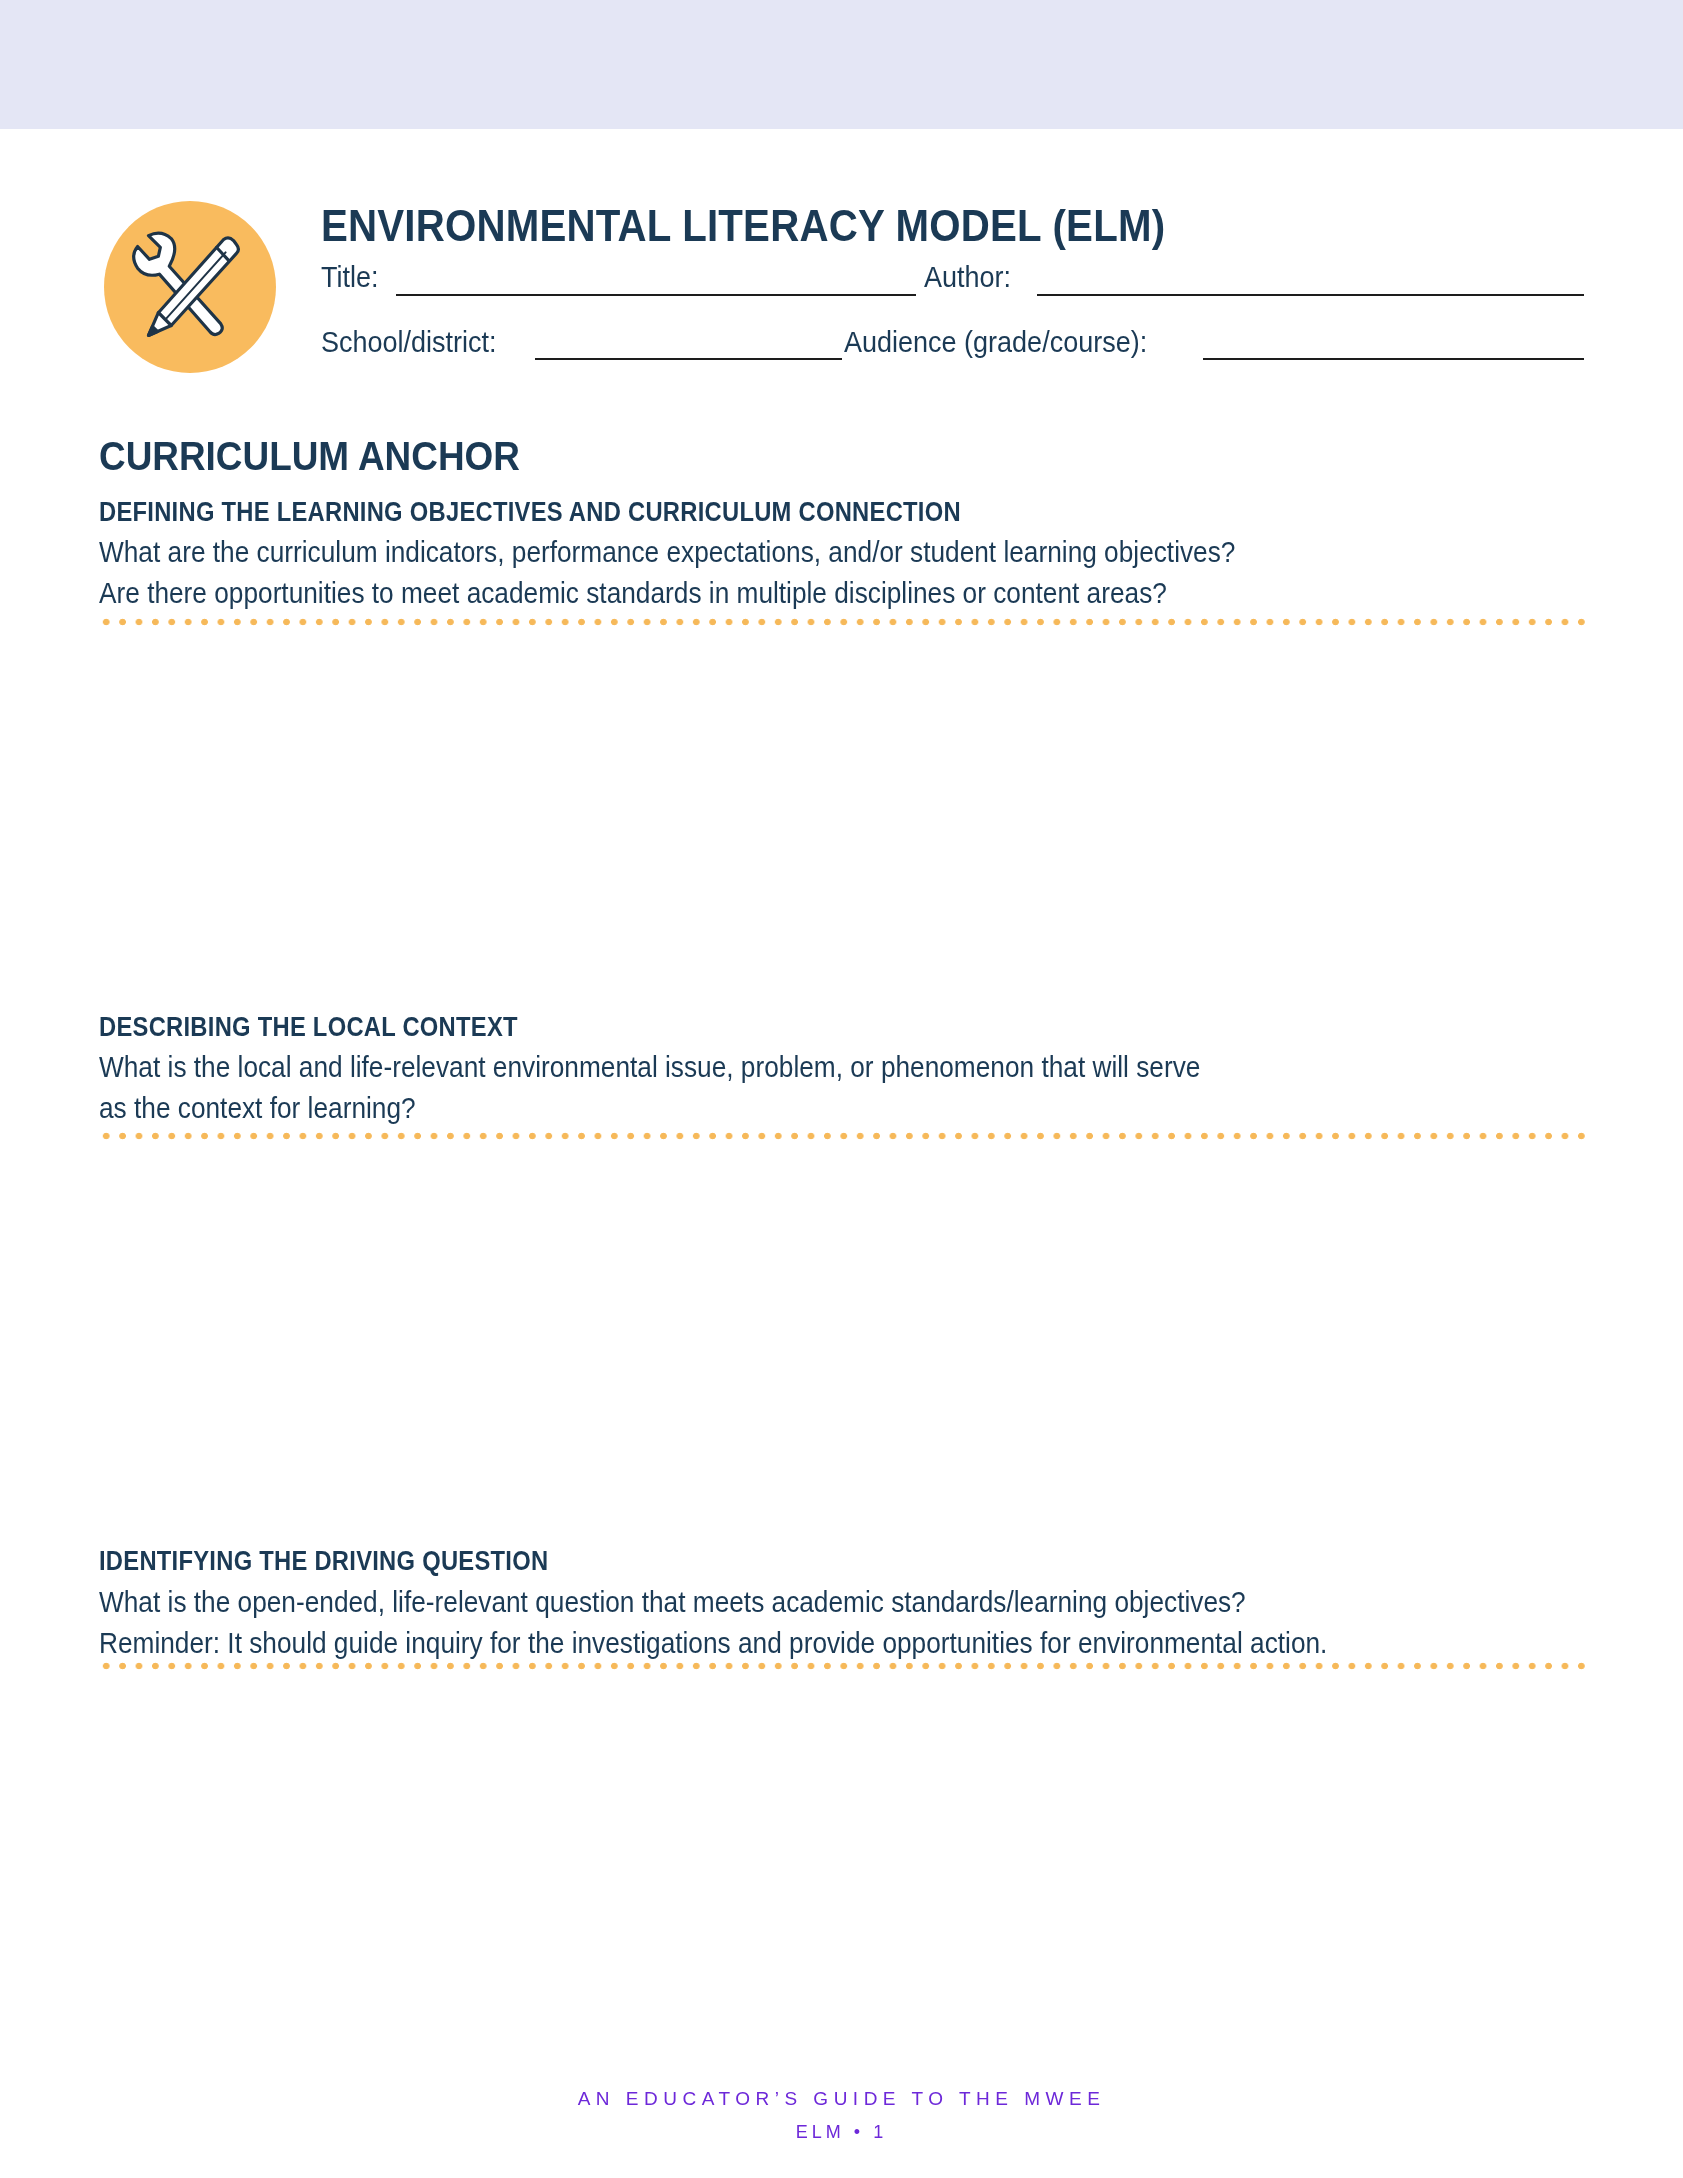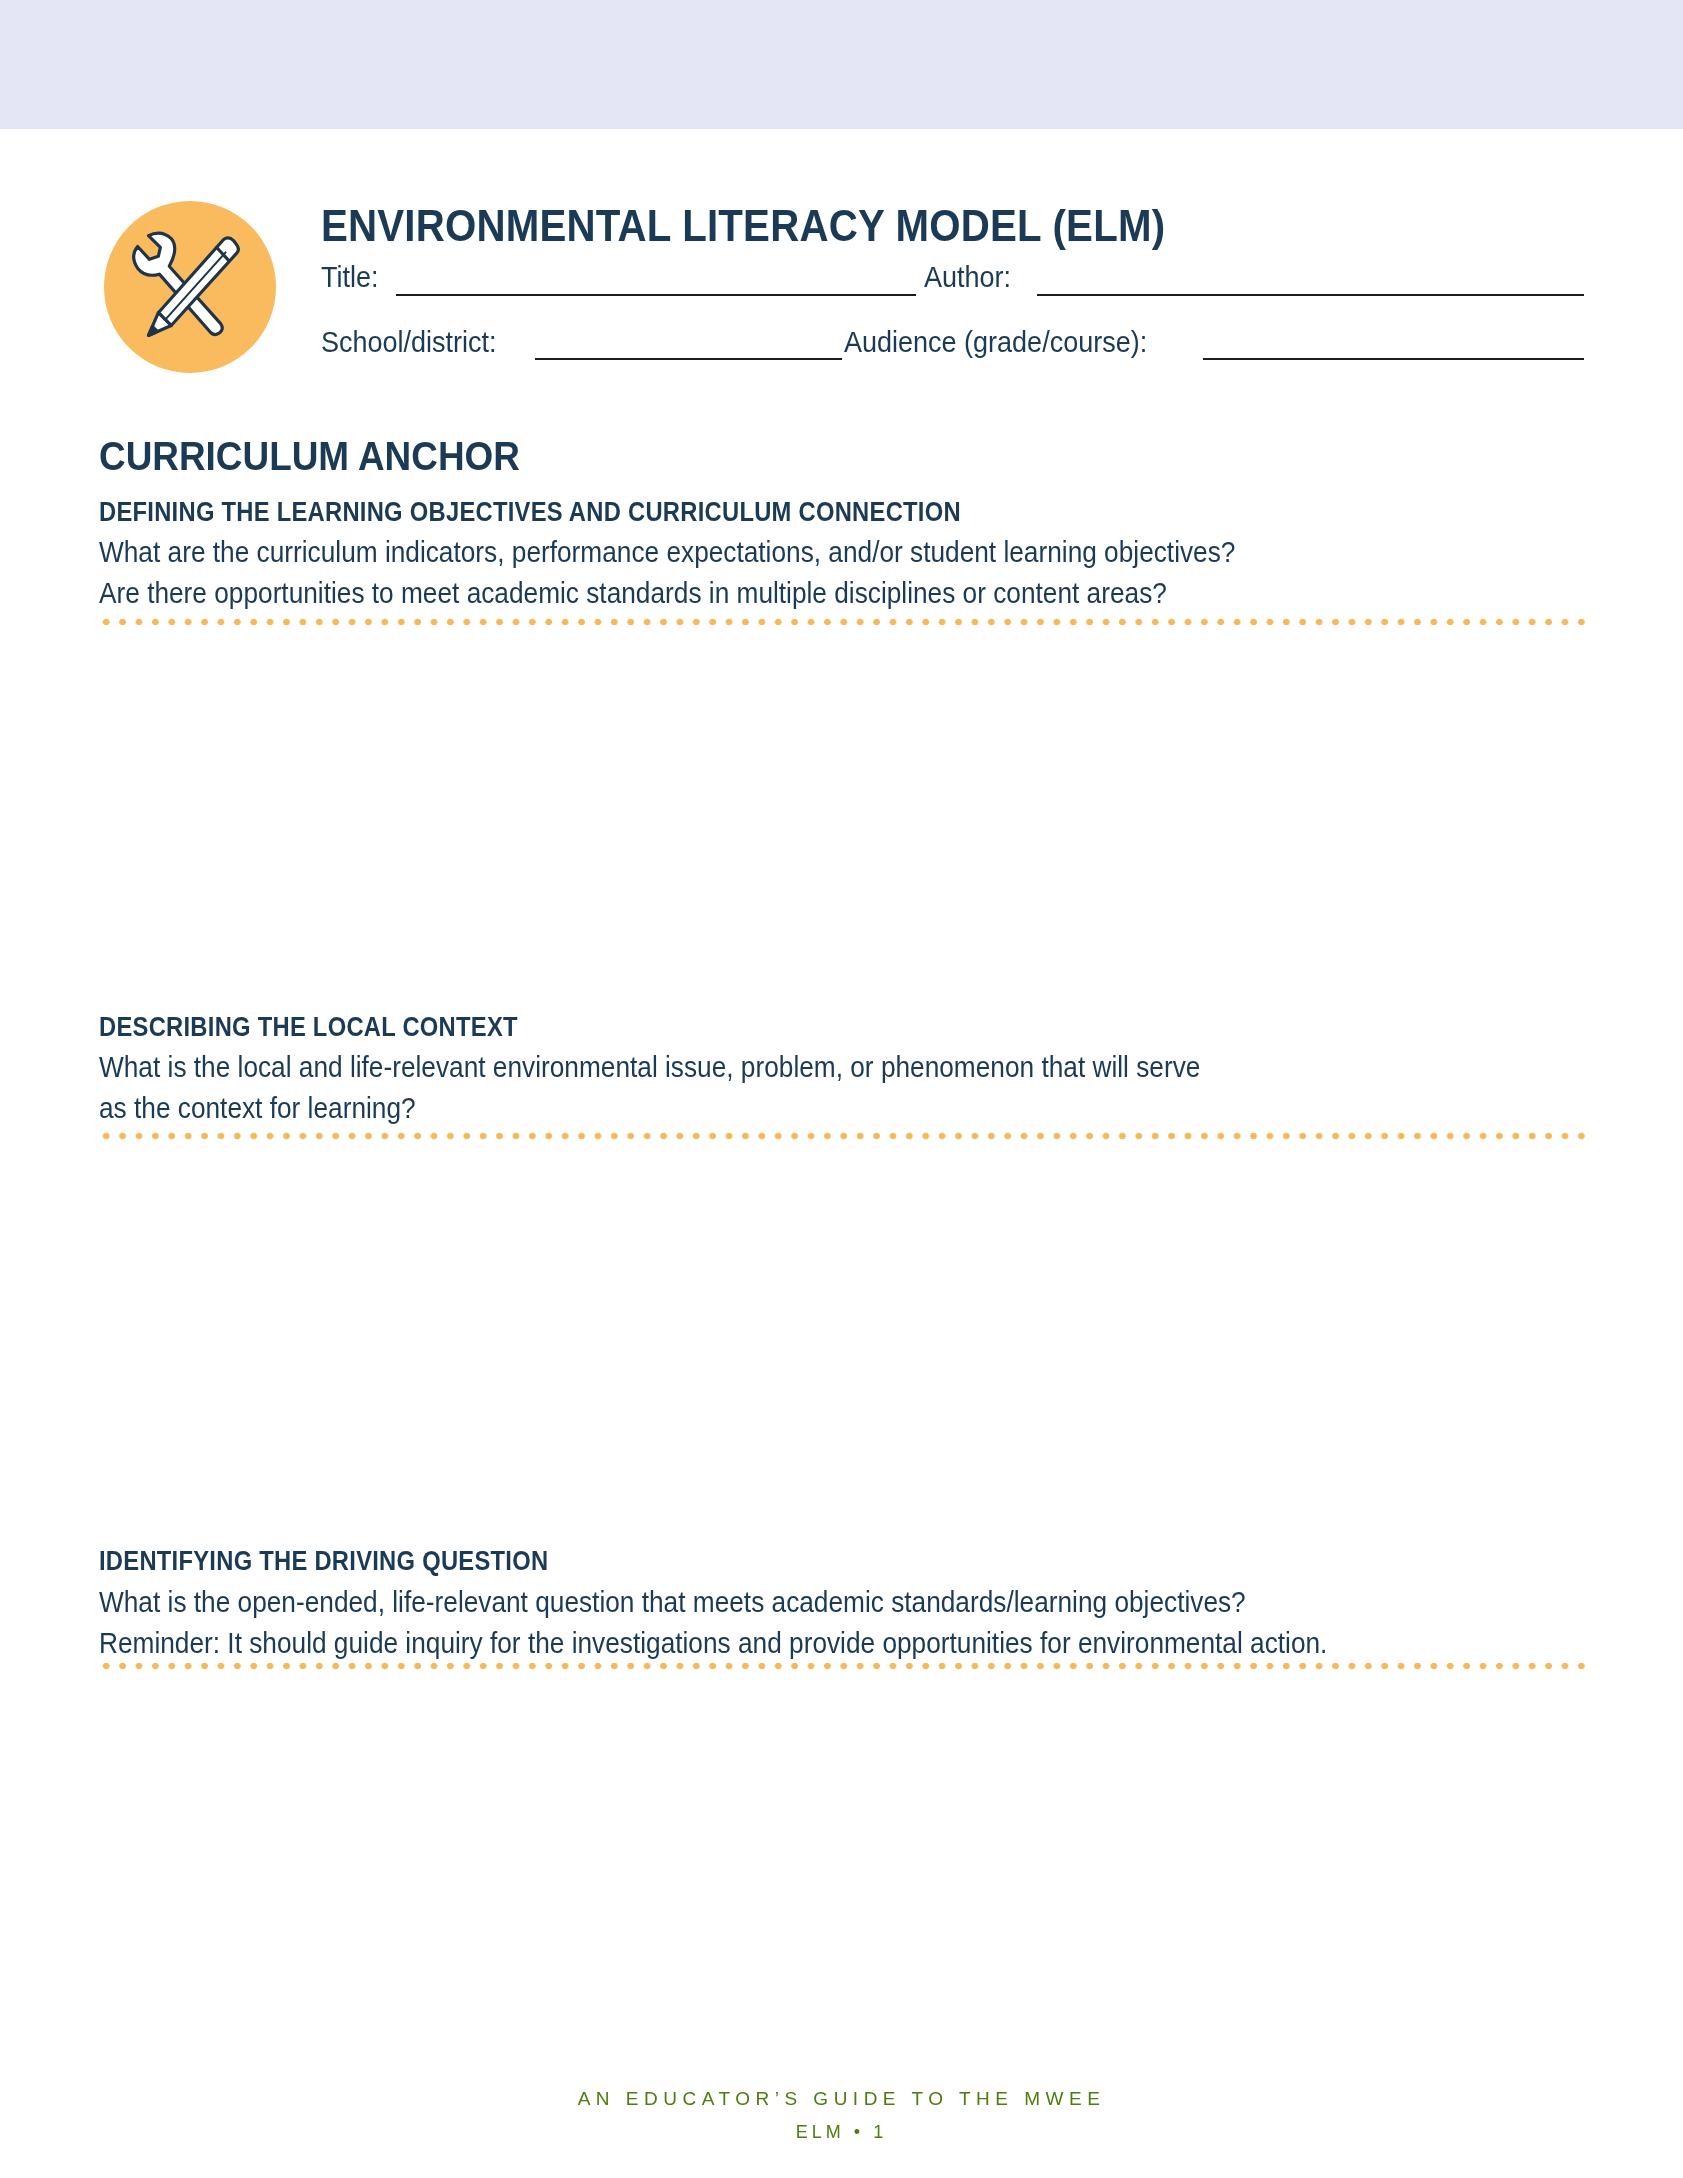--- a/index.html
+++ b/index.html
@@ -12,21 +12,21 @@
   .h1 { font-weight: 700; font-size: 44px; line-height: 1; color: #1b3a55; letter-spacing: 0.2px; }
   .label { font-size: 30px; line-height: 1; color: #1b3a55; font-weight: 400; }
   .uline { position: absolute; height: 2px; background: #1d1d1d; }
   .h2 { font-weight: 700; font-size: 41px; line-height: 1; color: #1b3a55; }
   .h3 { font-weight: 700; font-size: 27px; line-height: 1; color: #1b3a55; letter-spacing: 0.3px; }
   .body { font-size: 29px; line-height: 1; color: #1b3a55; }
   .dots { position: absolute; left: 98px; height: 8px; width: 1491px;
           background-image: radial-gradient(circle, #f6b95a 3px, transparent 3.6px);
           background-size: 16.4px 8px; background-repeat: repeat-x; background-position: 0 0; }
   .answer { position: absolute; left: 99px; width: 1485px; }
-  .footer { font-size: 19px; letter-spacing: 5.5px; color: #4d7c0f; line-height: 1; }
+  .footer { font-size: 19px; letter-spacing: 5.5px; color: #6d28d9; line-height: 1; }
 </style>
 </head>
 <body>
 
 <div class="band"></div>
 
 <div class="icon-circle">
   <svg viewBox="0 0 174 174">
 
     <g stroke="#1f3447" stroke-width="3.2" stroke-linejoin="round" stroke-linecap="round" fill="#ffffff">

